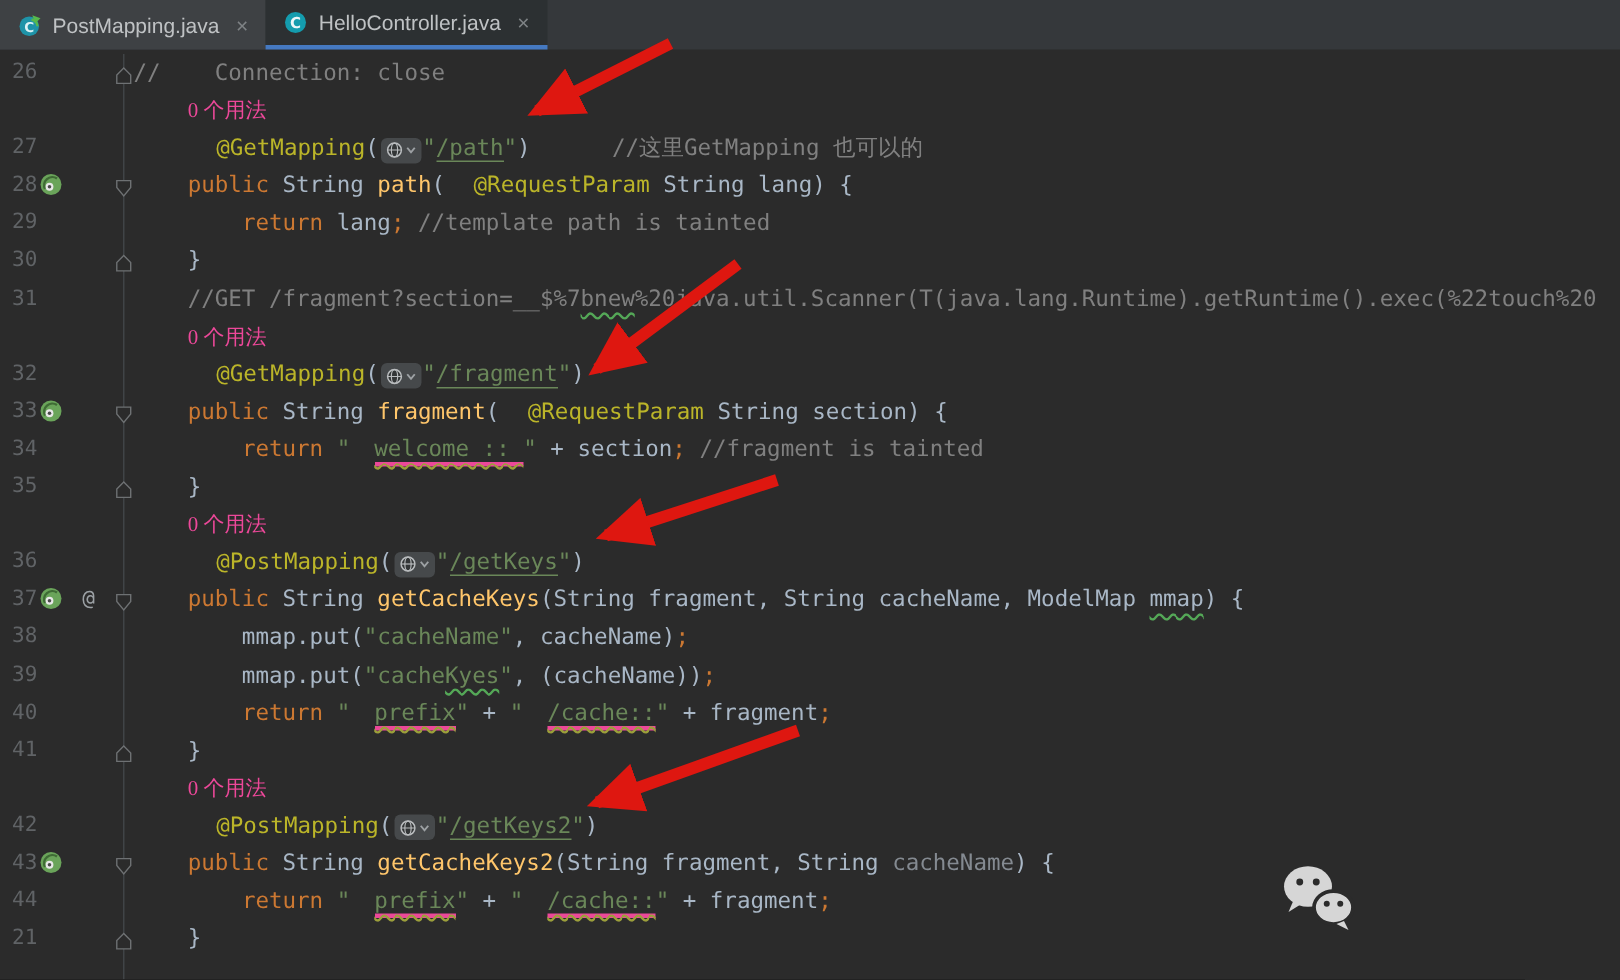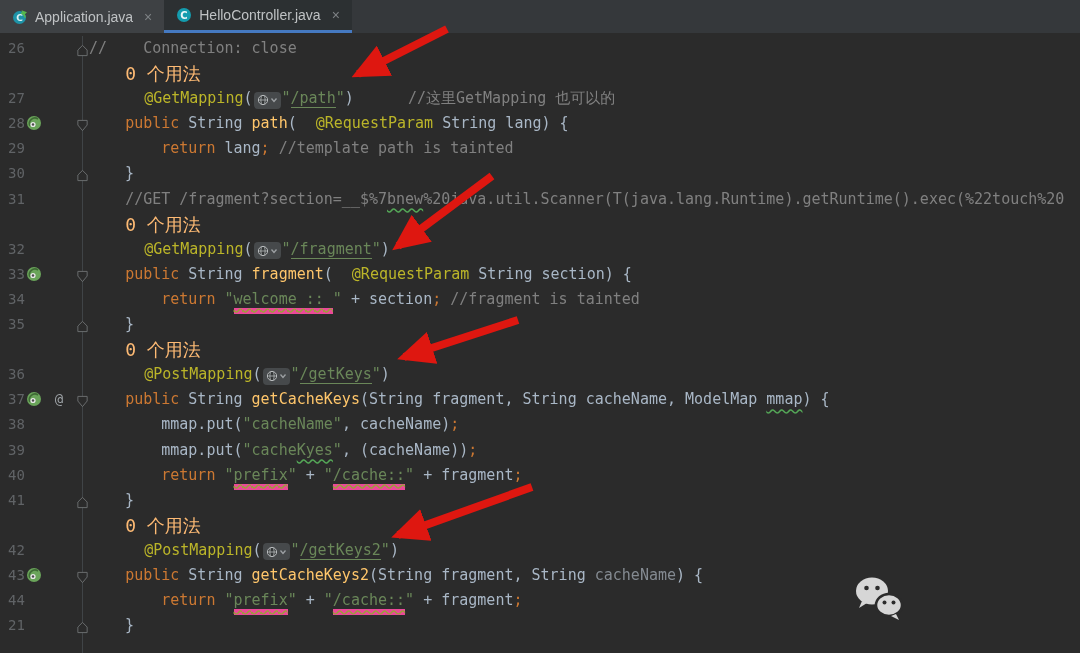--- a/index.html
+++ b/index.html
@@ -28,28 +28,28 @@
   .tk-cmt {color:#808080;}
   .tk-cmtW{color:#808080;text-decoration-line:underline;text-decoration-style:wavy;
            text-decoration-color:#54A857;text-underline-offset:4px;margin-top:28px;}
   .tk-kw  {color:#CC7832;}
   .tk-ann {color:#BBB529;margin-left:19px;}
   .tk-meth{color:#FFC66B;}
   .tk-str {color:#6A8759;}
   .tk-strU{color:#6A8759;border-bottom:1px solid #6A8759;}
   .tk-strW{color:#6A8759;text-decoration-line:underline;text-decoration-style:wavy;
            text-decoration-color:#54A857;text-underline-offset:4px;}
-  .tk-strLW{color:#6A8759;border-bottom:6px solid #ec4899;text-decoration-line:underline;
-           text-decoration-style:wavy;text-decoration-color:#9C9F3A;text-underline-offset:4px;}
+  .tk-strLW{color:#6A8759;border-bottom:3px solid #ec4899;text-decoration-line:underline;
+           text-decoration-style:wavy;text-decoration-color:#9C9F3A;text-underline-offset:4px;margin-left:16px;}
   .tk-txt {color:#A9B7C6;}
   .tk-txtW{color:#A9B7C6;text-decoration-line:underline;text-decoration-style:wavy;
            text-decoration-color:#54A857;text-underline-offset:4px;}
   .tk-dim {color:#848A91;}
   .tk-semi{color:#CC7832;}
-  .tk-hint{color:#fdba74;font-size:18px;}
+  .tk-hint{color:#ec4899;font-size:14px;font-family:Liberation Serif, serif;}
   .inlay-pill{display:inline-flex;align-items:center;justify-content:center;gap:1px;
         width:27px;height:17px;border-radius:4px;background:#46494B;vertical-align:-3px;margin:0 1px;}
   
   .arrows{position:absolute;left:0;top:0;width:1080px;height:653px;pointer-events:none;}
   .watermark{position:absolute;left:852px;top:575px;display:flex;align-items:center;gap:10px;}
   .wm-text{font-family:"DejaVu Sans","Liberation Sans",sans-serif;font-size:29px;font-weight:bold;
            color:#D6D6D6;letter-spacing:2px;white-space:nowrap;}
 </style>
 </head>
 <body>
@@ -57,21 +57,21 @@
 <div class="screen">
 
   <div class="tabbar">
     <div class="tab inactive">
       <svg class="tabicon" viewBox="0 0 16 16">
         <circle cx="7.5" cy="8.5" r="6.5" fill="#1E93A8"></circle>
         <text x="7.5" y="12" font-size="9" font-weight="bold" fill="#DDF2F5" text-anchor="middle" font-family="DejaVu Sans, sans-serif">C</text>
         <path d="M9.5 1.2 L15 3.2 L11.5 6.5 Z" fill="#57B94C"></path>
         <path d="M9 4 A5 5 0 0 1 13 8.5" stroke="#57B94C" stroke-width="1.6" fill="none"></path>
       </svg>
-      <span>Application.java</span>
+      <span>PostMapping.java</span>
       <span class="close">×</span>
     </div>
     <div class="tab active">
       <svg class="tabicon" viewBox="0 0 16 16">
         <circle cx="8" cy="8" r="7" fill="#149CAE"></circle>
         <text x="8" y="11.8" font-size="10" font-weight="bold" fill="#EAF6F8" text-anchor="middle" font-family="DejaVu Sans, sans-serif">C</text>
       </svg>
       <span>HelloController.java</span>
       <span class="close">×</span>
     </div>

